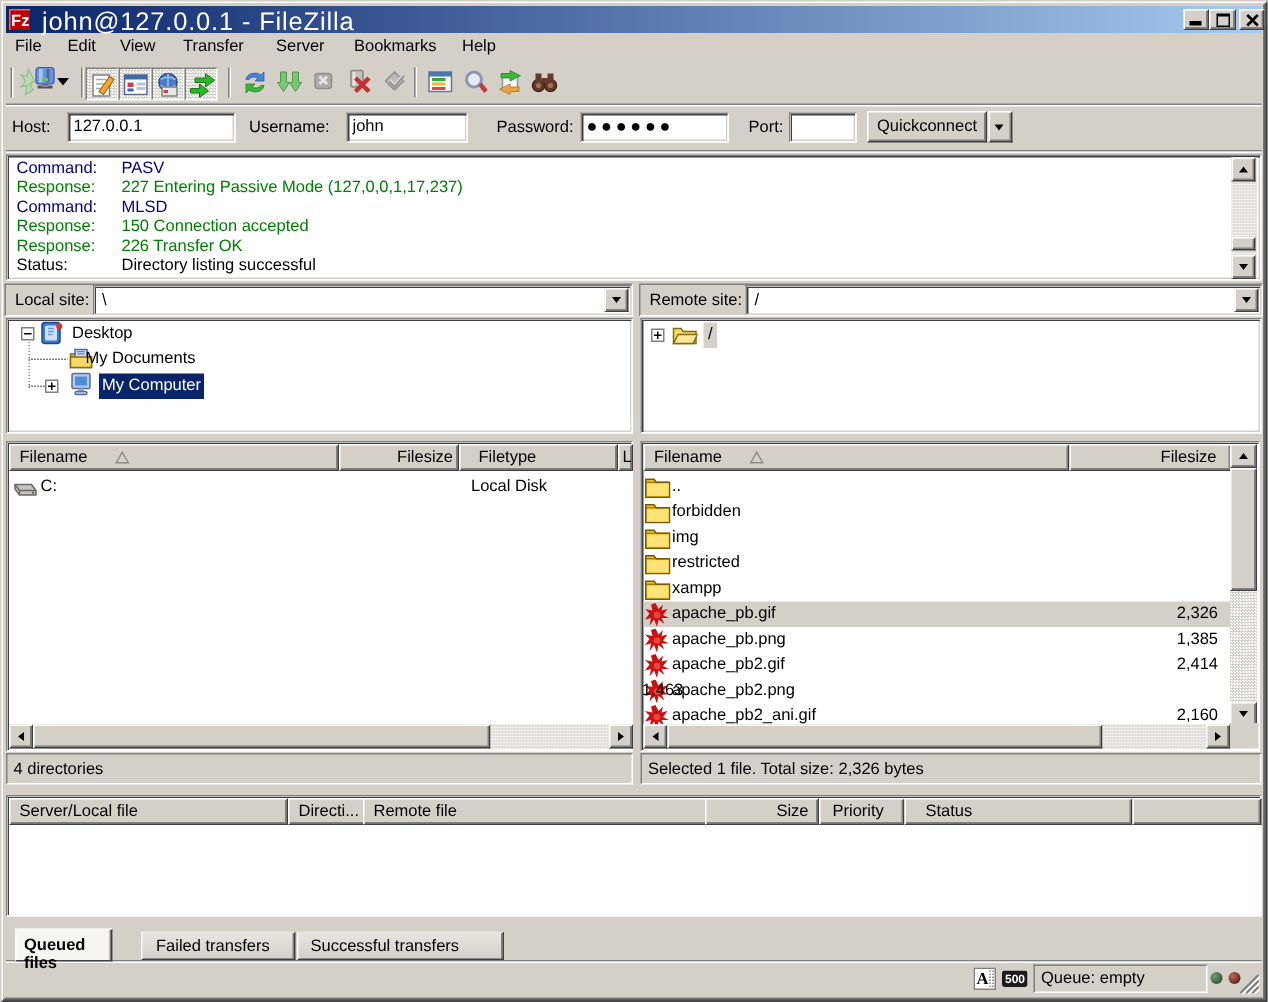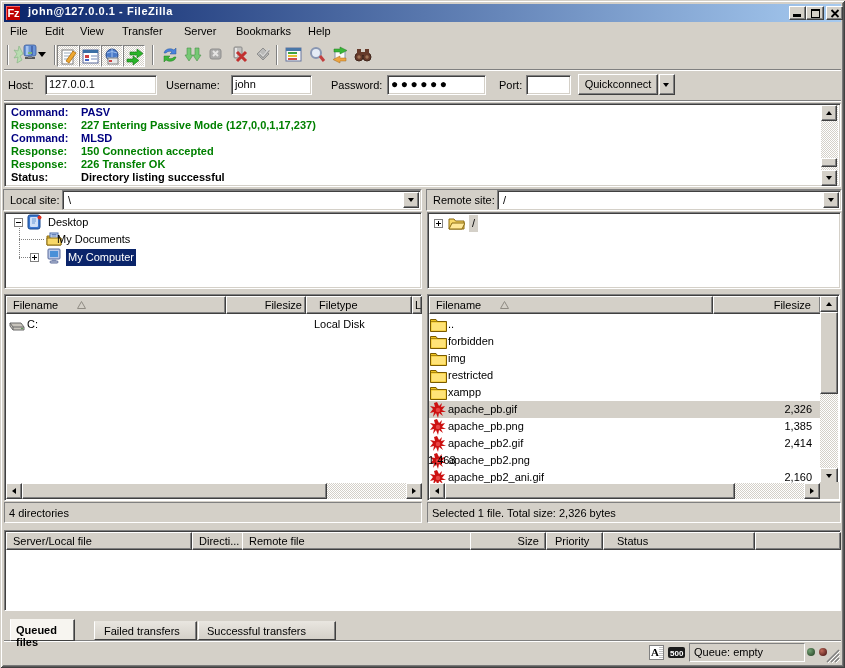--- a/index.html
+++ b/index.html
@@ -51,21 +51,21 @@
 </svg>
 <div id="win">
 
 <div class="abs" style="left:4px;top:4px;width:837px;height:18px;background:linear-gradient(90deg,#0a246a 0%,#a6caf0 100%);">
   <svg class="abs" style="left:2px;top:2px" width="14" height="14" viewBox="0 0 14 14">
     <rect x="0" y="0" width="14" height="14" fill="#bf0000"></rect>
     <rect x="0" y="0" width="14" height="1" fill="#ff6060"></rect>
     <rect x="0" y="0" width="1" height="14" fill="#ff6060"></rect>
     <text x="1.4" y="11" font-size="11" font-weight="bold" fill="#fff" font-family="Liberation Sans">Fz</text>
   </svg>
-  <div class="abs" style="left:24px;top:1px;color:#fff;font-weight:bold;font-size:11px;letter-spacing:.55px;">john@127.0.0.1 - FileZilla</div>
+  <div class="abs" style="left:24px;top:1px;color:#fff;font-weight:normal;font-size:17px;letter-spacing:.55px;">john@127.0.0.1 - FileZilla</div>
   <div class="sbtn" style="left:785px;top:2px;width:17px;height:14px;">
         <div style="position:absolute;left:3px;bottom:2px;width:8px;height:3px;background:#000"></div>
       </div>
   <div class="sbtn" style="left:802px;top:2px;width:18px;height:14px;">
         <div style="width:9px;height:9px;border:1px solid #000;border-top-width:2px;"></div>
       </div>
   <div class="sbtn" style="left:822px;top:2px;width:17px;height:14px;">
         <svg width="10" height="9" viewBox="0 0 10 9">
           <path d="M1.5 1 L8.5 8 M8.5 1 L1.5 8" stroke="#000" stroke-width="1.8"></path>
         </svg>
@@ -208,21 +208,21 @@
       </div>
   <div class="abs" style="left:495px;top:8px;">Port:</div>
   <div class="abs sunken" style="left:522px;top:4px;width:45px;height:20px;background:#fff;"></div>
   <div class="abs raised" style="left:574px;top:3px;width:80px;height:21px;text-align:center;line-height:19px;background:#d4d0c8;">Quickconnect</div>
   <div class="abs raised" style="left:655px;top:3px;width:16px;height:21px;background:#d4d0c8;">
         <div class="tD" style="margin:8px 0 0 3px;"></div>
       </div>
 </div>
 <div class="abs etch" style="left:4px;top:100px;width:837px;"></div>
 
-<div class="abs sunken" style="left:4px;top:103px;width:837px;height:84px;background:#fff;font-weight:bold;">
+<div class="abs sunken" style="left:4px;top:103px;width:837px;height:84px;background:#fff;">
   <div id="log" style="position:absolute;left:2px;top:2px;width:815px;height:78px;overflow:hidden;line-height:13px;">
     <div>
           <span style="color:#000080;position:absolute;left:4px;">Command:</span>
           <span style="color:#000080;position:absolute;left:74px;">PASV</span>
         </div>
     <div style="position:absolute;top:13px;">
           <span style="color:#008000;position:absolute;left:4px;width:70px;">Response:</span>
           <span style="color:#008000;position:absolute;left:74px;white-space:nowrap;">227 Entering Passive Mode (127,0,0,1,17,237)</span>
         </div>
     <div style="position:absolute;top:26px;">

